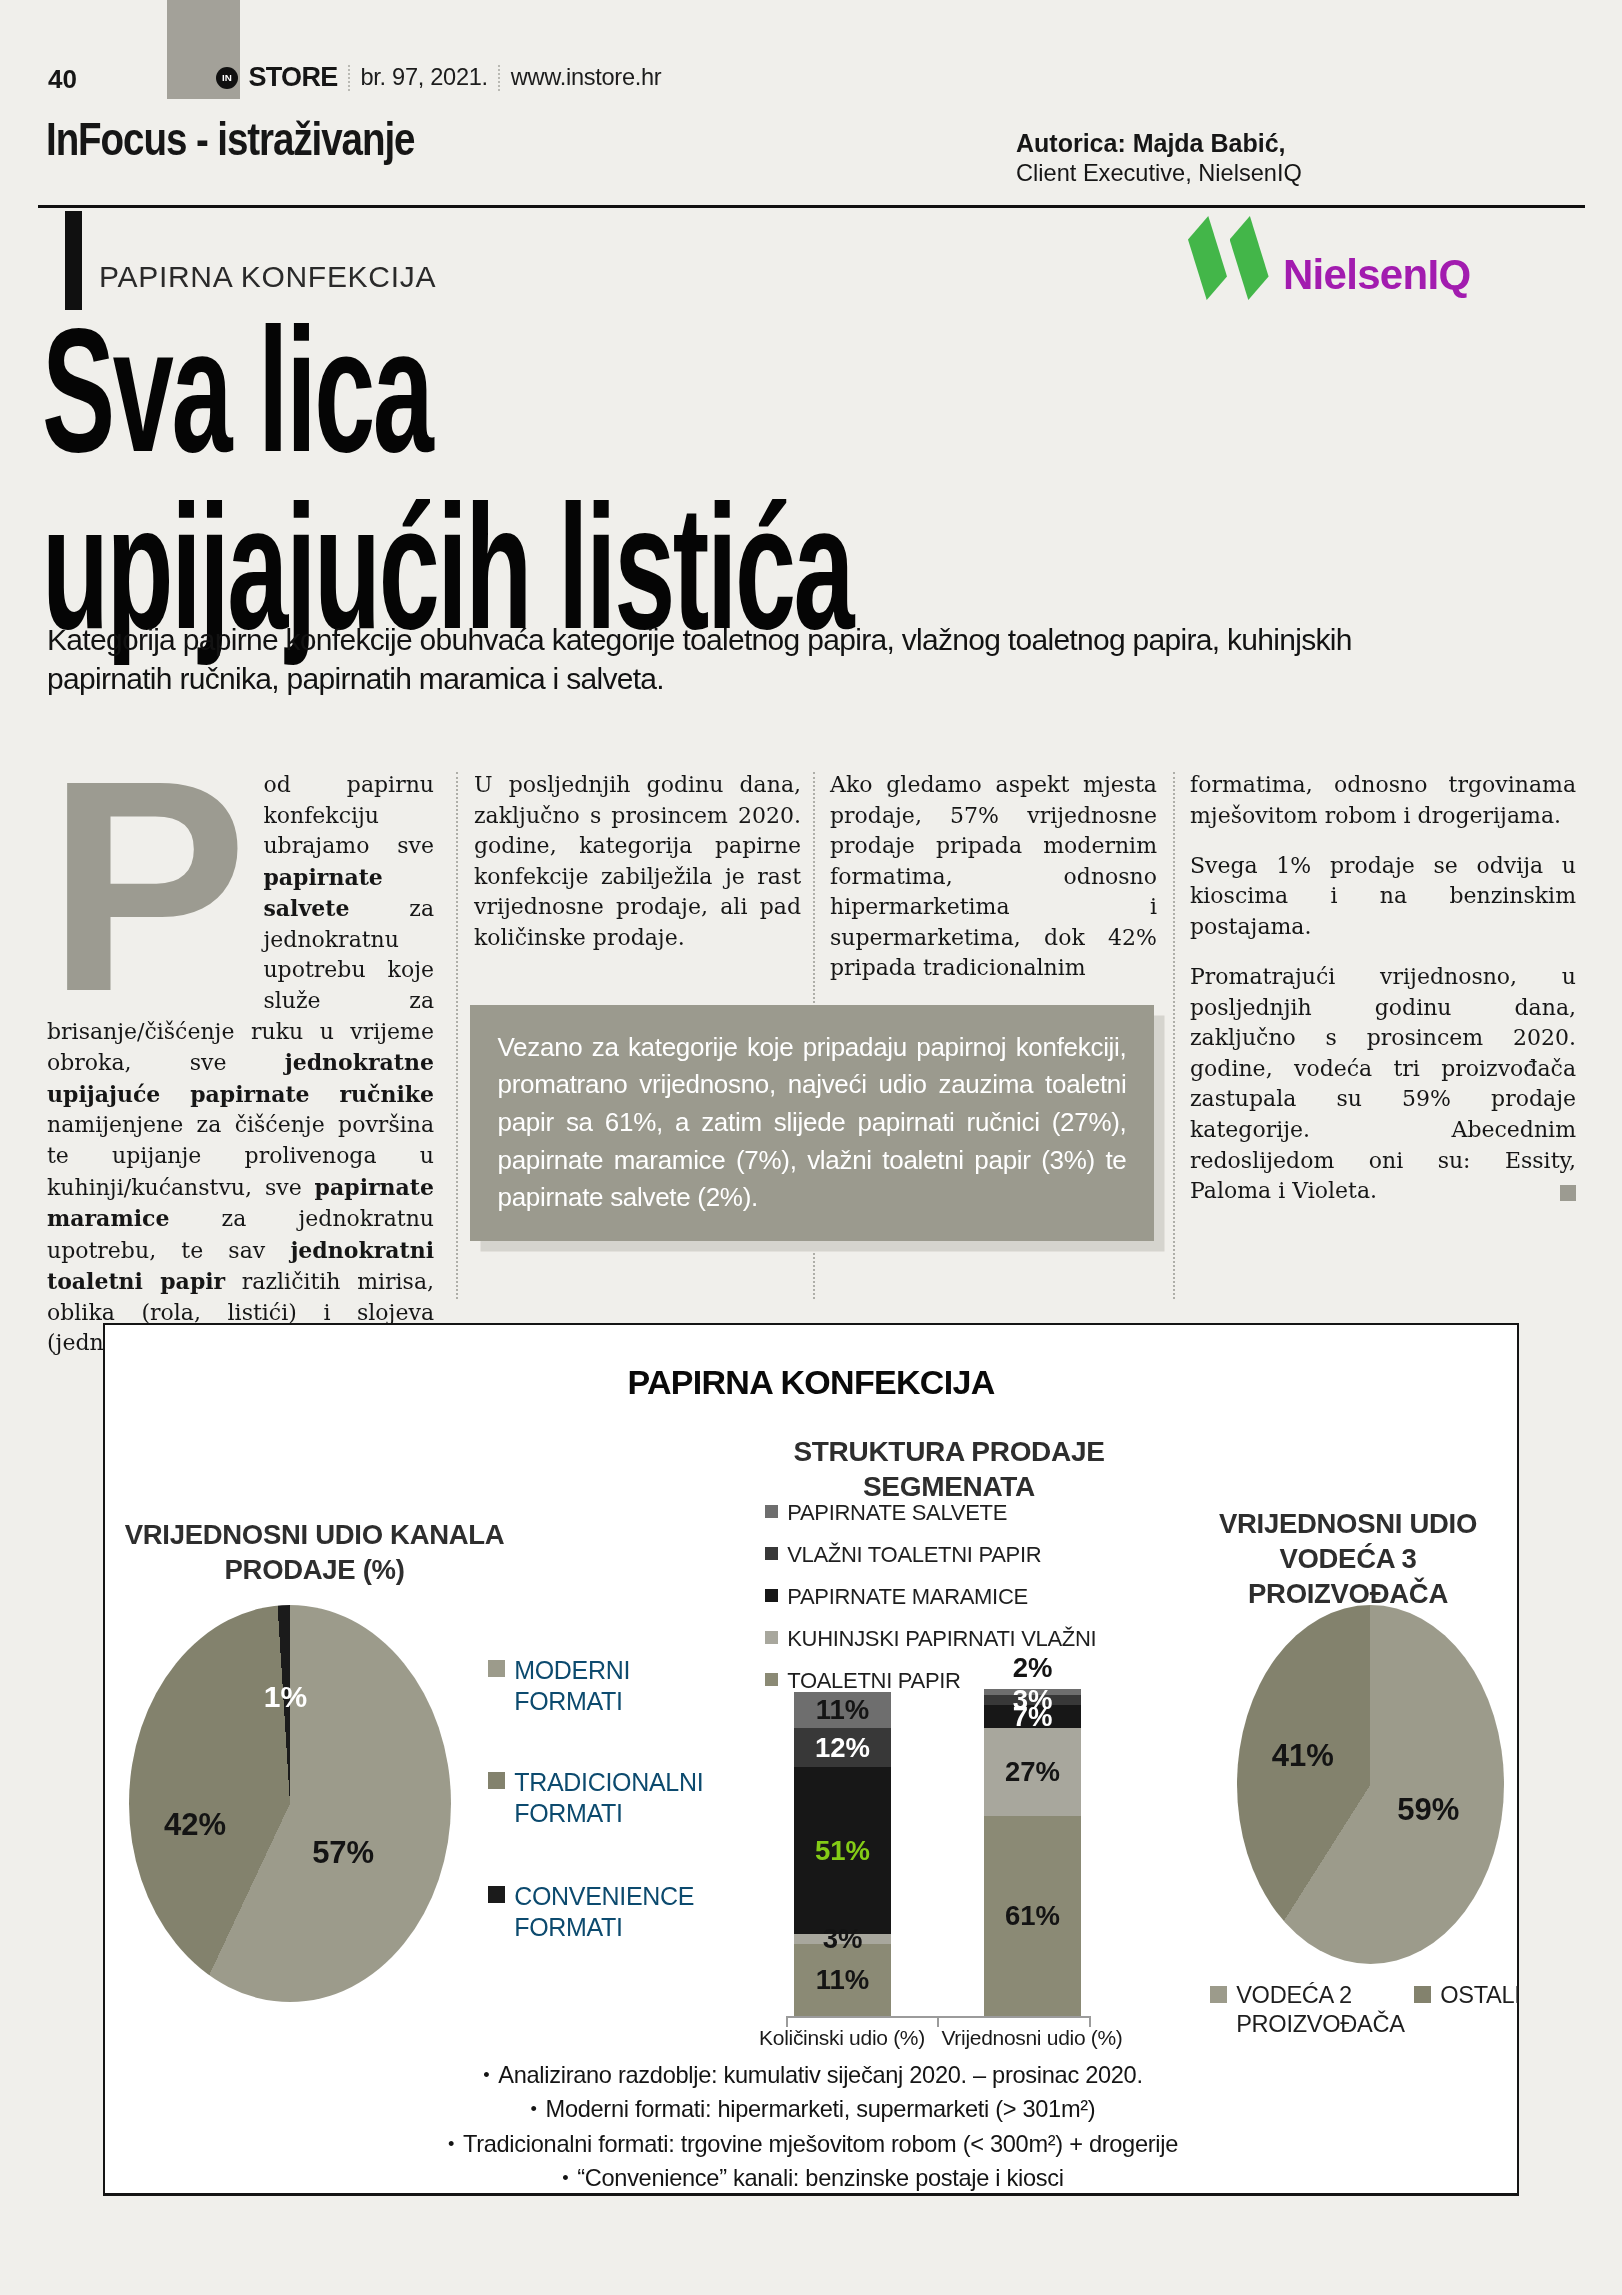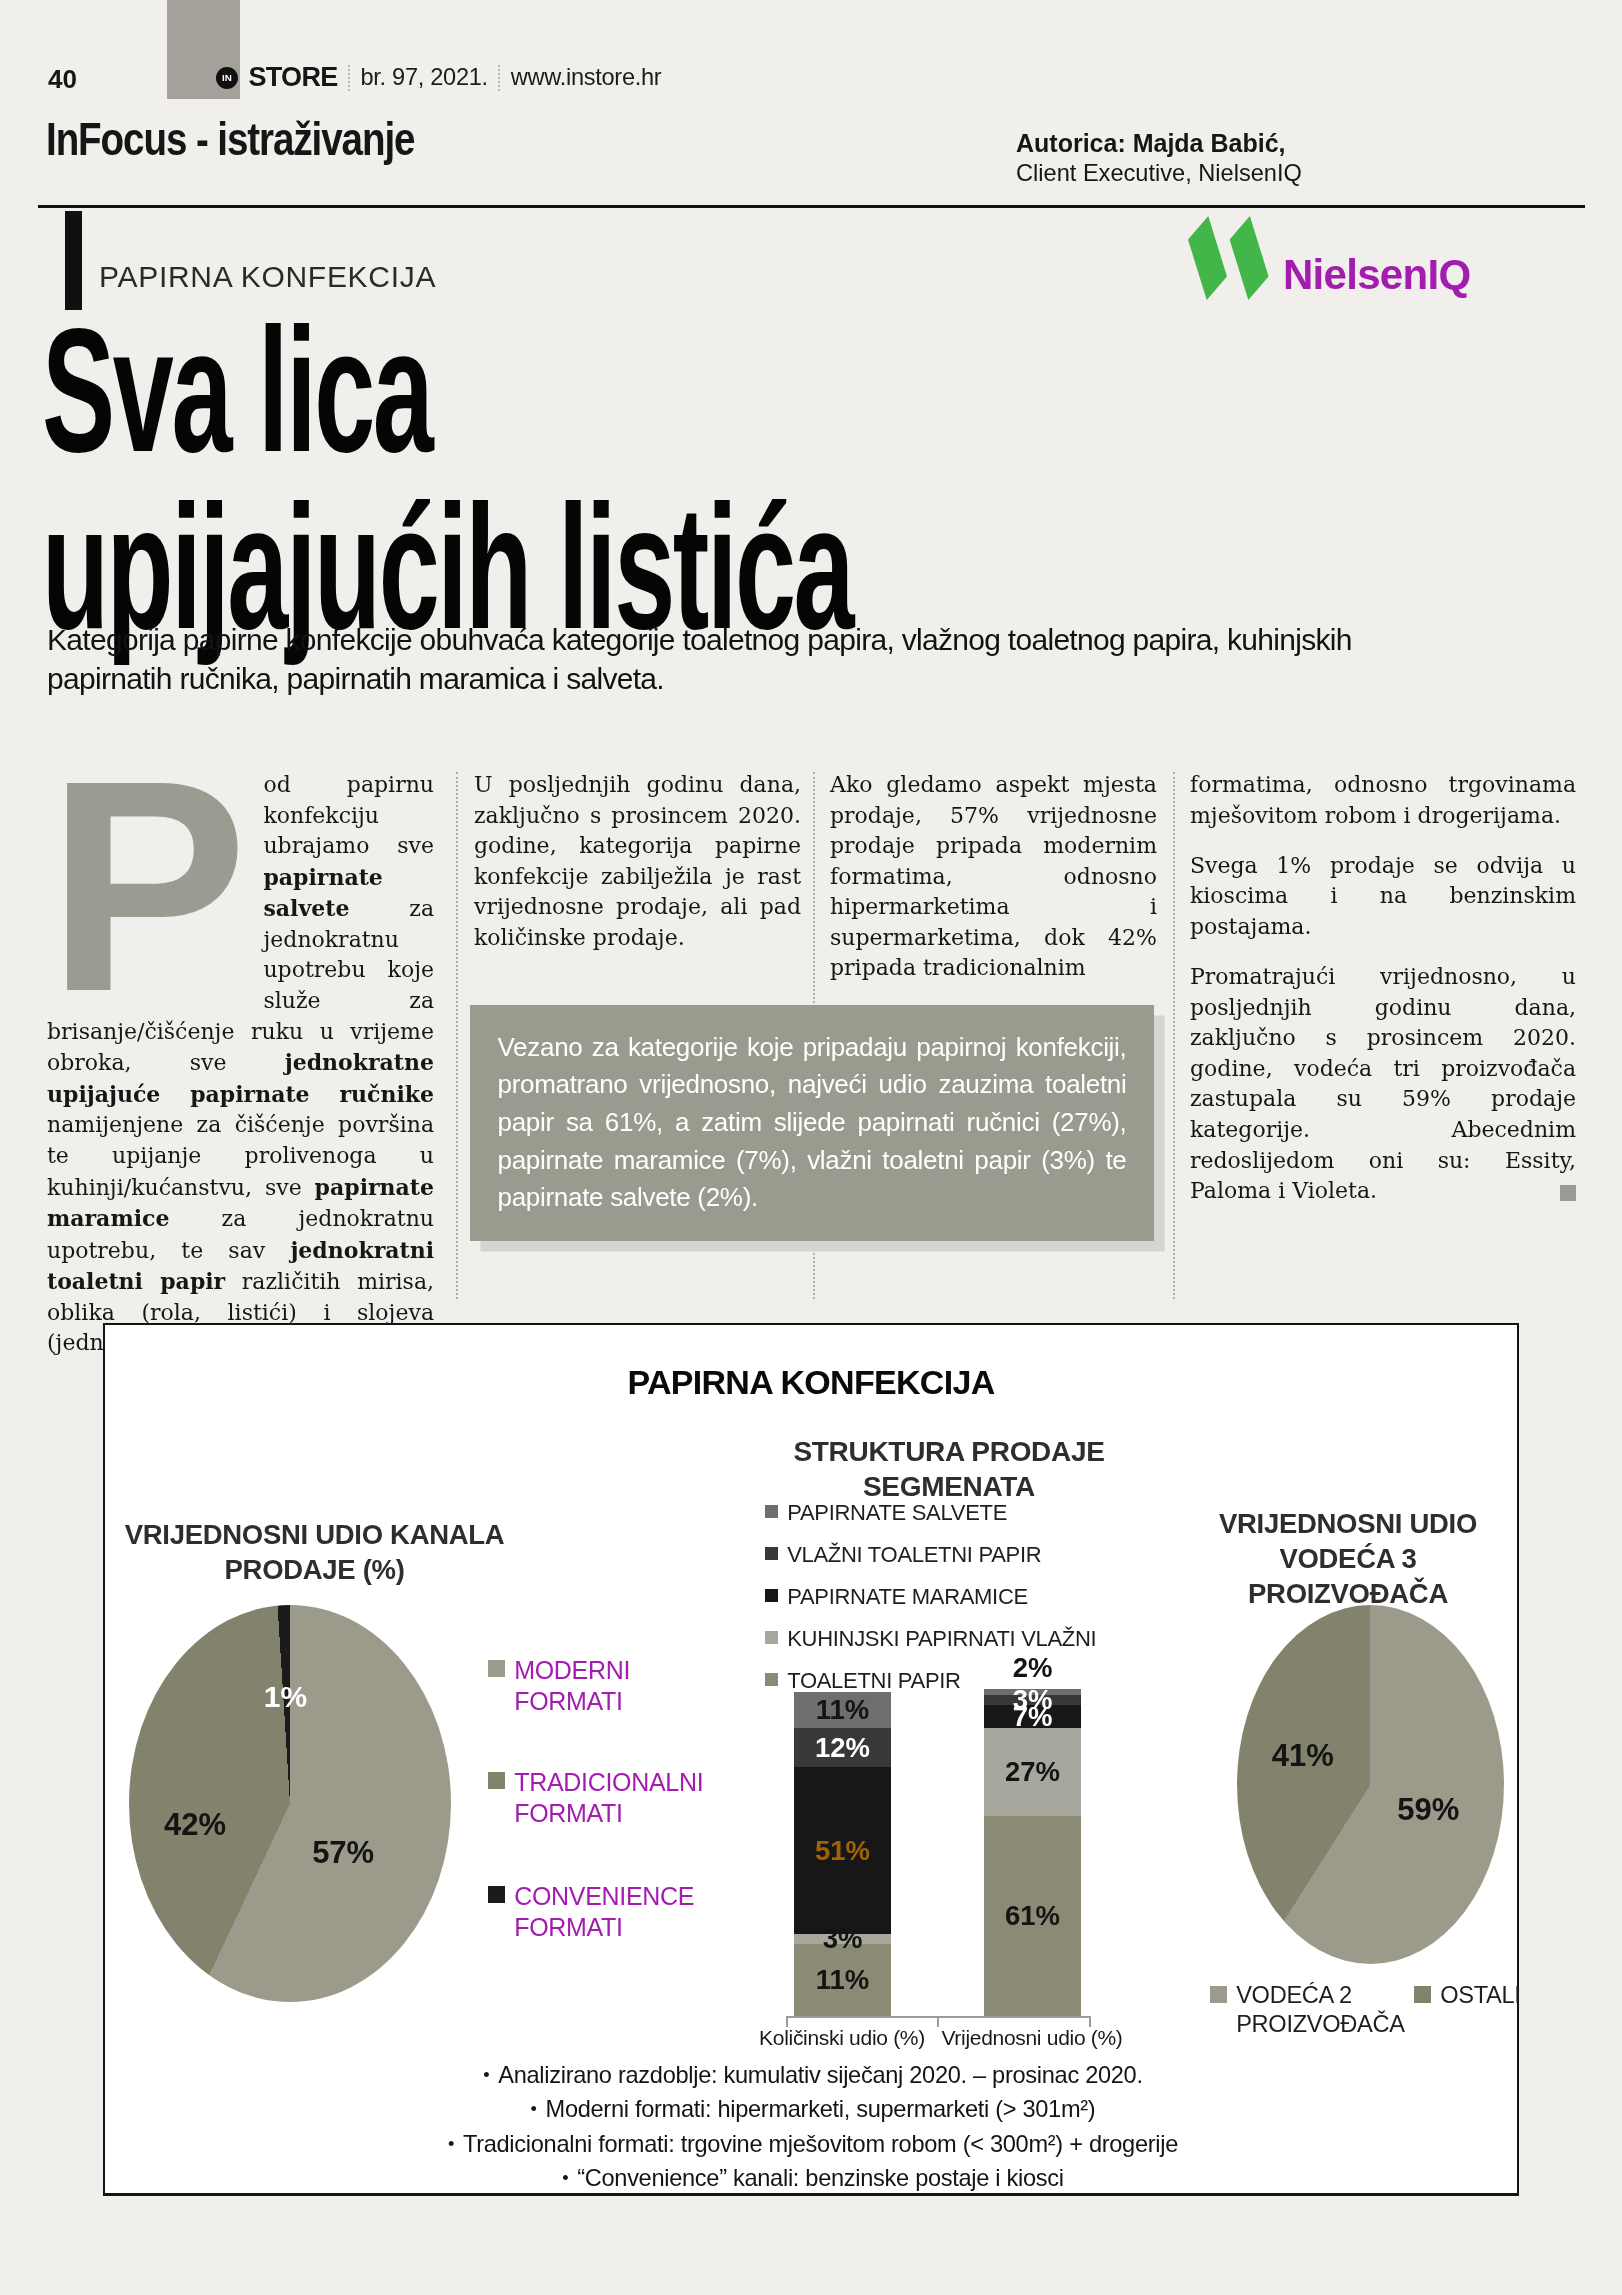--- a/index.html
+++ b/index.html
@@ -66,21 +66,21 @@
   .pie1{left:23.6px;top:280px;width:322px;height:397px;}
   .pie2{left:1132px;top:280px;width:267px;height:359px;}
   .pie-label{position:absolute;font-size:31px;font-weight:700;color:#141414;}
   .pie-label.white{color:#ffffff;font-weight:600;font-size:30px;}
 
   .legend-item{display:flex;align-items:flex-start;gap:9.2px;}
   .chip{flex:0 0 auto;}
   .chip26{width:17px;height:17px;margin-top:5.2px;}
   .chip20{width:13px;height:13px;margin-top:4.6px;}
   .legend1 .legend-item{position:absolute;left:383px;width:216px;}
-  .legend1-label{font-size:25px;line-height:1.22;letter-spacing:-0.3px;color:#a21caf;width:170px;}
+  .legend1-label{font-size:25px;line-height:1.22;letter-spacing:-0.3px;color:#0c4a6e;width:170px;}
   .legend5-item{position:absolute;left:660px;}
   .legend5-label{font-size:22px;letter-spacing:-0.3px;color:#1e1e1e;white-space:nowrap;}
   .legend2-item{position:absolute;width:196px;}
   .legend2-label{font-size:23.6px;line-height:1.25;letter-spacing:-0.3px;color:#1e1e1e;width:167px;}
 
   .bars-wrap{left:689px;top:364px;width:287px;height:327px;display:flex;
              align-items:flex-end;justify-content:space-between;}
   .bar{display:flex;flex-direction:column;width:97px;}
   .seg{position:relative;width:100%;}
   .seg-label{position:absolute;left:50%;top:50%;transform:translate(-50%,-50%);
@@ -195,21 +195,21 @@
     </div>
     <div class="abs bars-wrap">
       <div class="bar">
           <div class="seg" style="height: 36px; background: rgb(110, 110, 110);">
             <div class="seg-label" style="color: rgb(20, 20, 20);">11%</div>
           </div>
           <div class="seg" style="height: 39px; background: rgb(56, 56, 56);">
             <div class="seg-label" style="color: rgb(255, 255, 255);">12%</div>
           </div>
           <div class="seg" style="height: 167px; background: rgb(23, 23, 23);">
-            <div class="seg-label" style="color: #a16207;">51%</div>
+            <div class="seg-label" style="color: #84cc16;">51%</div>
           </div>
           <div class="seg" style="height: 9.8px; background: rgb(168, 167, 157);">
             <div class="seg-label" style="color: rgb(20, 20, 20);">3%</div>
           </div>
           <div class="seg" style="height: 72px; background: rgb(139, 138, 117);">
             <div class="seg-label" style="color: rgb(20, 20, 20);">11%</div>
           </div>
         </div>
       <div class="bar">
           <div class="seg" style="height: 6.5px; background: rgb(110, 110, 110);">

